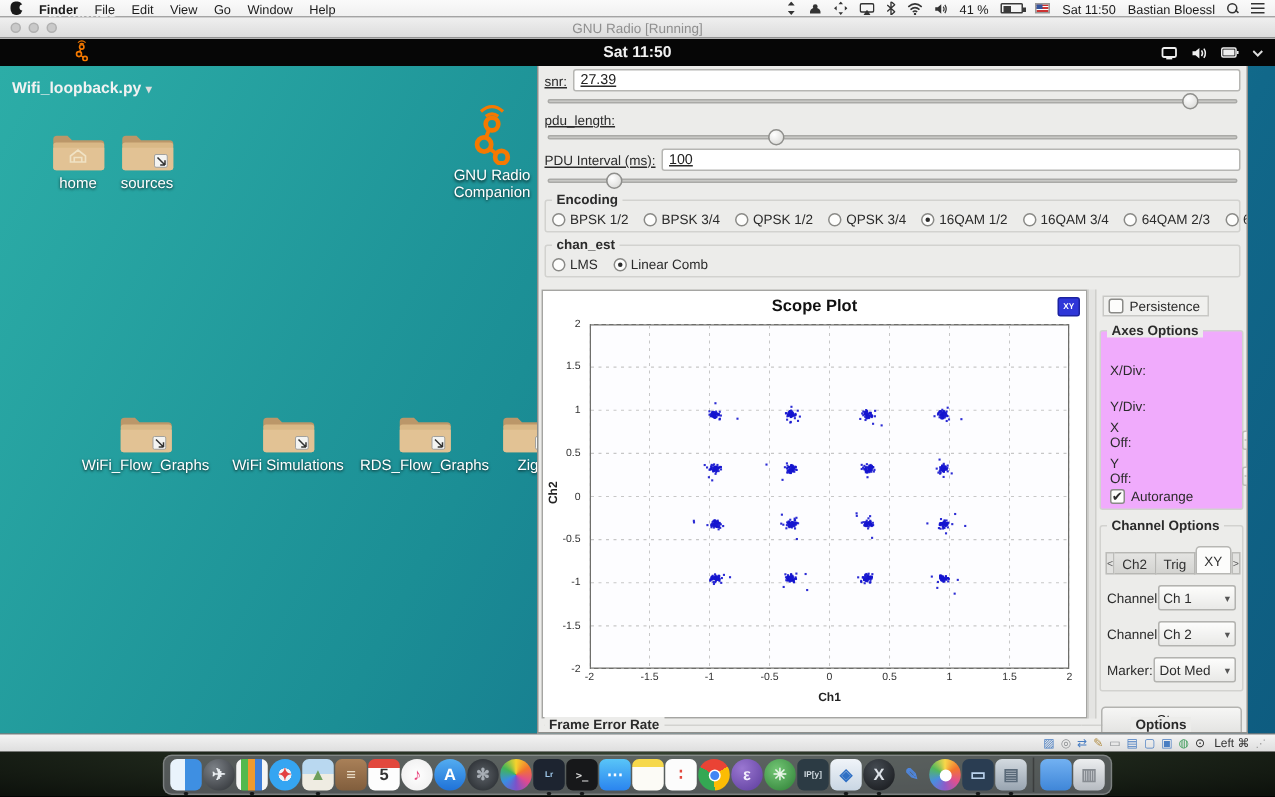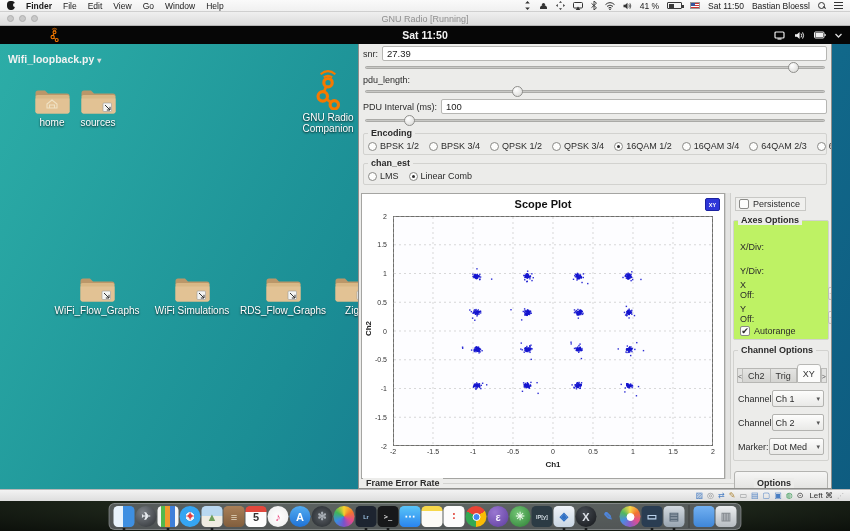--- a/index.html
+++ b/index.html
@@ -49,21 +49,21 @@
   #desktop { position:absolute; left:0; top:44px; width:850px; height:445px;
     background:linear-gradient(118deg,#2cada7 0%,#1b8e95 42%,#11688a 78%,#0e5c80 100%); overflow:hidden; }
   .dicon { position:absolute; width:92px; text-align:center; cursor:default; }
   .dicon .ico { display:flex; justify-content:center; }
   .dicon .lbl { margin-top:2px; font-size:10px; color:#fff; text-shadow:0 1px 2px rgba(0,0,0,.85); line-height:11px; white-space:pre-line; }
 
   
   #grc-window { position:absolute; left:358px; top:0px; width:474px; height:445px;
     background:#ececea; border:1px solid #8f8f8c; border-top:none; overflow:hidden;
     font-size:9px; color:#2b2b2b; }
-  .w-row { display:flex; align-items:center; padding:2px 4px 0; gap:4px; }
+  .w-row { display:flex; align-items:center; padding:2px 4px 0; gap:4px;text-decoration:underline; }
   .w-row .flabel { white-space:nowrap; }
   .field { flex:1; height:15px; background:#fff; border:1px solid #b6b6b3; border-radius:2px;
     font-size:9.5px; padding:1px 0 0 4px; color:#222; }
   .slider { position:relative; height:9px; margin:2px 6px 1px; }
   .slider .trough { position:absolute; left:0; right:0; top:3px; height:3px; background:#c8c8c5; border:1px solid #aaaaa7; border-radius:2px; }
   .slider .handle { position:absolute; top:-1px; width:11px; height:11px; border-radius:50%;
     background:radial-gradient(circle at 35% 30%,#ffffff,#d6d6d3); border:1px solid #8f8f8c; }
   .gframe { position:relative; border:1px solid #d2d2cf; border-radius:2px; margin:8px 4px 0; padding:7px 4px 3px; }
   .gframe > .gtitle { position:absolute; top:-6px; left:4px; background:#ececea; padding:0 3px; font-weight:bold; }
   .radio-row { display:flex; align-items:flex-start; gap:4px; flex-wrap:nowrap; }
@@ -1366,21 +1366,21 @@
         <div id="yaxis-label">Ch2</div>
       </div>
       <div id="splitter"></div>
 
       <div id="side-panel">
         <div id="persist-row">
           <span class="cbox"></span>
           <span>Persistence</span>
         </div>
 
-        <div class="gframe" style="margin:9px 0 0; background:#bef264;">
+        <div class="gframe" style="margin:9px 0 0; background:#f0abfc;">
           <span class="gtitle">Axes Options</span>
           <div id="axes-rows">
               <div class="ax-row">
                 <span>X/Div:</span>
                 <span class="sp"></span>
                 <span class="pmbtn">+</span>
                 <span class="pmbtn">-</span>
               </div>
               <div class="ax-row">
                 <span>Y/Div:</span>

